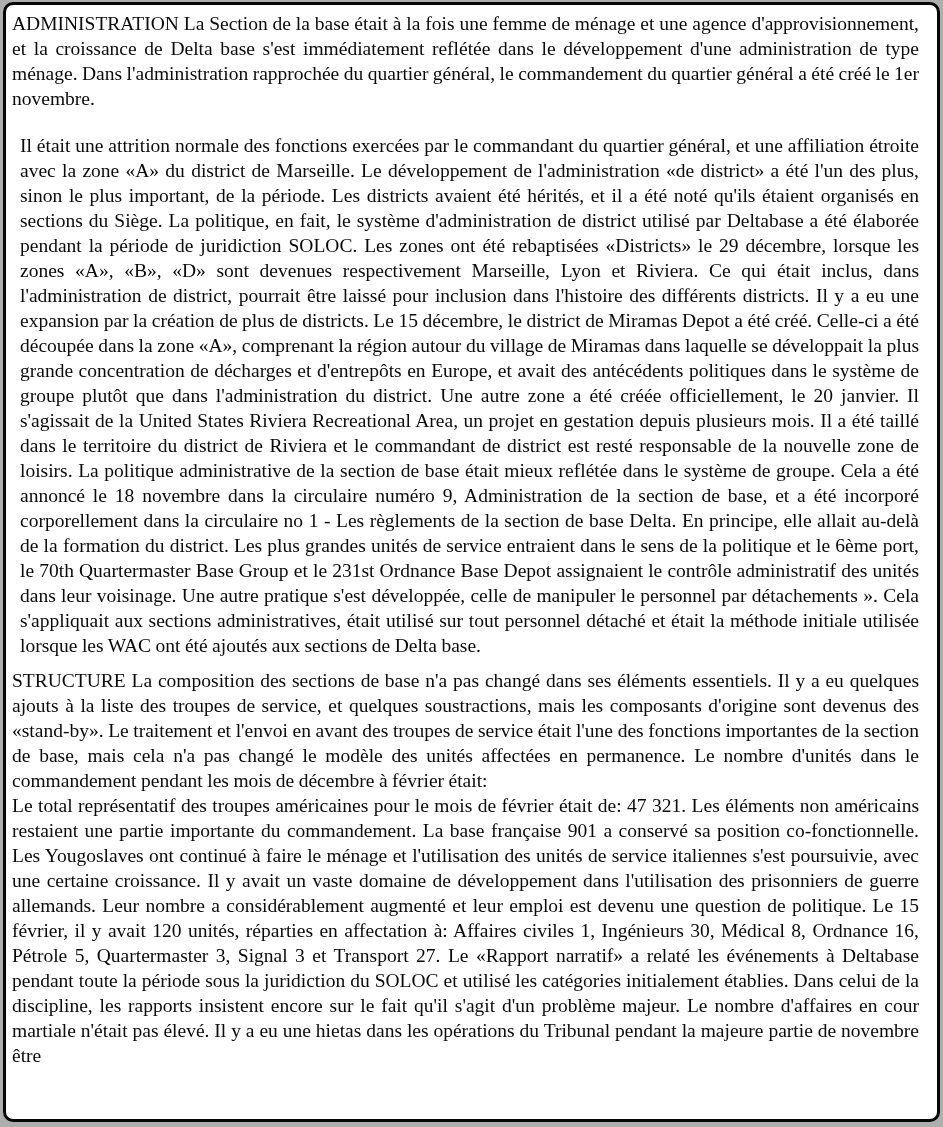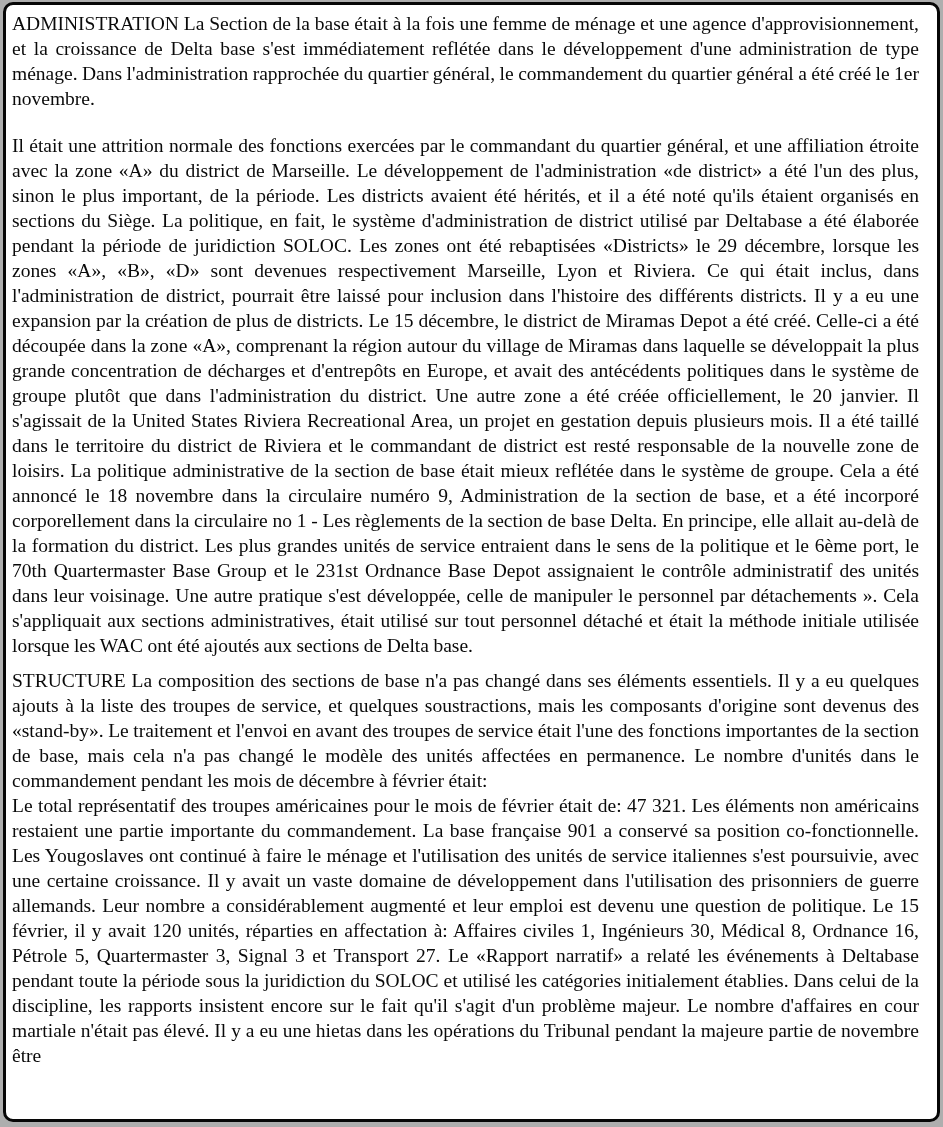--- a/index.html
+++ b/index.html
@@ -28,21 +28,21 @@
     margin: 0;
     color: #0a0a0a;
     font-size: 19.5px;
     line-height: 25px;
     text-align: justify;
     hyphens: manual;
     -webkit-hyphens: manual;
     word-spacing: -0.02em;
   }
   .para-1 { margin-bottom: 22px; }
-  .para-2 { margin-bottom: 10px; }
+  .para-2 { margin-bottom: 10px; margin-left: 8px; }
   .para-3 { }
   .para-4 { margin-bottom: 8px; }
 </style>
 </head>
 <body>
 
 <div class="paper">
   <p class="para para-1">ADMINISTRATION La Section de la base était à la fois une femme de ménage et une agence d'approvi­sionnement, et la croissance de Delta base s'est immédiatement reflétée dans le développement d'une admi­nistration de type ménage. Dans l'administration rapprochée du quartier général, le commandement du quartier général a été créé le 1er novembre.</p>
   <p class="para para-2">Il était une attrition normale des fonctions exercées par le commandant du quartier général, et une affiliation étroite avec la zone «A» du district de Marseille. Le développement de l'administration «de district» a été l'un des plus, sinon le plus important, de la période. Les districts avaient été hérités, et il a été noté qu'ils étaient organisés en sections du Siège. La politique, en fait, le système d'administration de district utilisé par Deltabase a été élaborée pendant la période de juridiction SOLOC. Les zones ont été rebaptisées «Districts» le 29 décembre, lorsque les zones «A», «B», «D» sont devenues respectivement Marseille, Lyon et Riviera. Ce qui était inclus, dans l'administration de district, pourrait être laissé pour inclusion dans l'histoire des dif­férents districts. Il y a eu une expansion par la création de plus de districts. Le 15 décembre, le district de Miramas Depot a été créé. Celle-ci a été découpée dans la zone «A», comprenant la région autour du village de Miramas dans laquelle se développait la plus grande concentration de décharges et d'entrepôts en Europe, et avait des antécédents politiques dans le système de groupe plutôt que dans l'administration du district. Une autre zone a été créée officiellement, le 20 janvier. Il s'agissait de la United States Riviera Recreational Area, un projet en gestation depuis plusieurs mois. Il a été taillé dans le territoire du district de Riviera et le commandant de district est resté responsable de la nouvelle zone de loisirs. La politique administrative de la section de base était mieux reflétée dans le système de groupe. Cela a été annoncé le 18 novembre dans la circulaire numéro 9, Administration de la section de base, et a été incorporé corporellement dans la circulai­re no 1 - Les règlements de la section de base Delta. En principe, elle allait au-delà de la formation du dis­trict. Les plus grandes unités de service entraient dans le sens de la politique et le 6ème port, le 70th Quartermaster Base Group et le 231st Ordnance Base Depot assignaient le contrôle administratif des unités dans leur voisinage. Une autre pratique s'est développée, celle de manipuler le personnel par détachements ». Cela s'appliquait aux sections administratives, était utilisé sur tout personnel détaché et était la méthode initiale utilisée lorsque les WAC ont été ajoutés aux sections de Delta base.</p>
   <p class="para para-3">STRUCTURE La composition des sections de base n'a pas changé dans ses éléments essentiels. Il y a eu quelques ajouts à la liste des troupes de service, et quelques soustractions, mais les composants d'origine sont devenus des «stand-by». Le traitement et l'envoi en avant des troupes de service était l'une des fonctions importantes de la section de base, mais cela n'a pas changé le modèle des unités affectées en permanence. Le nombre d'unités dans le commandement pendant les mois de décembre à février était:</p>

